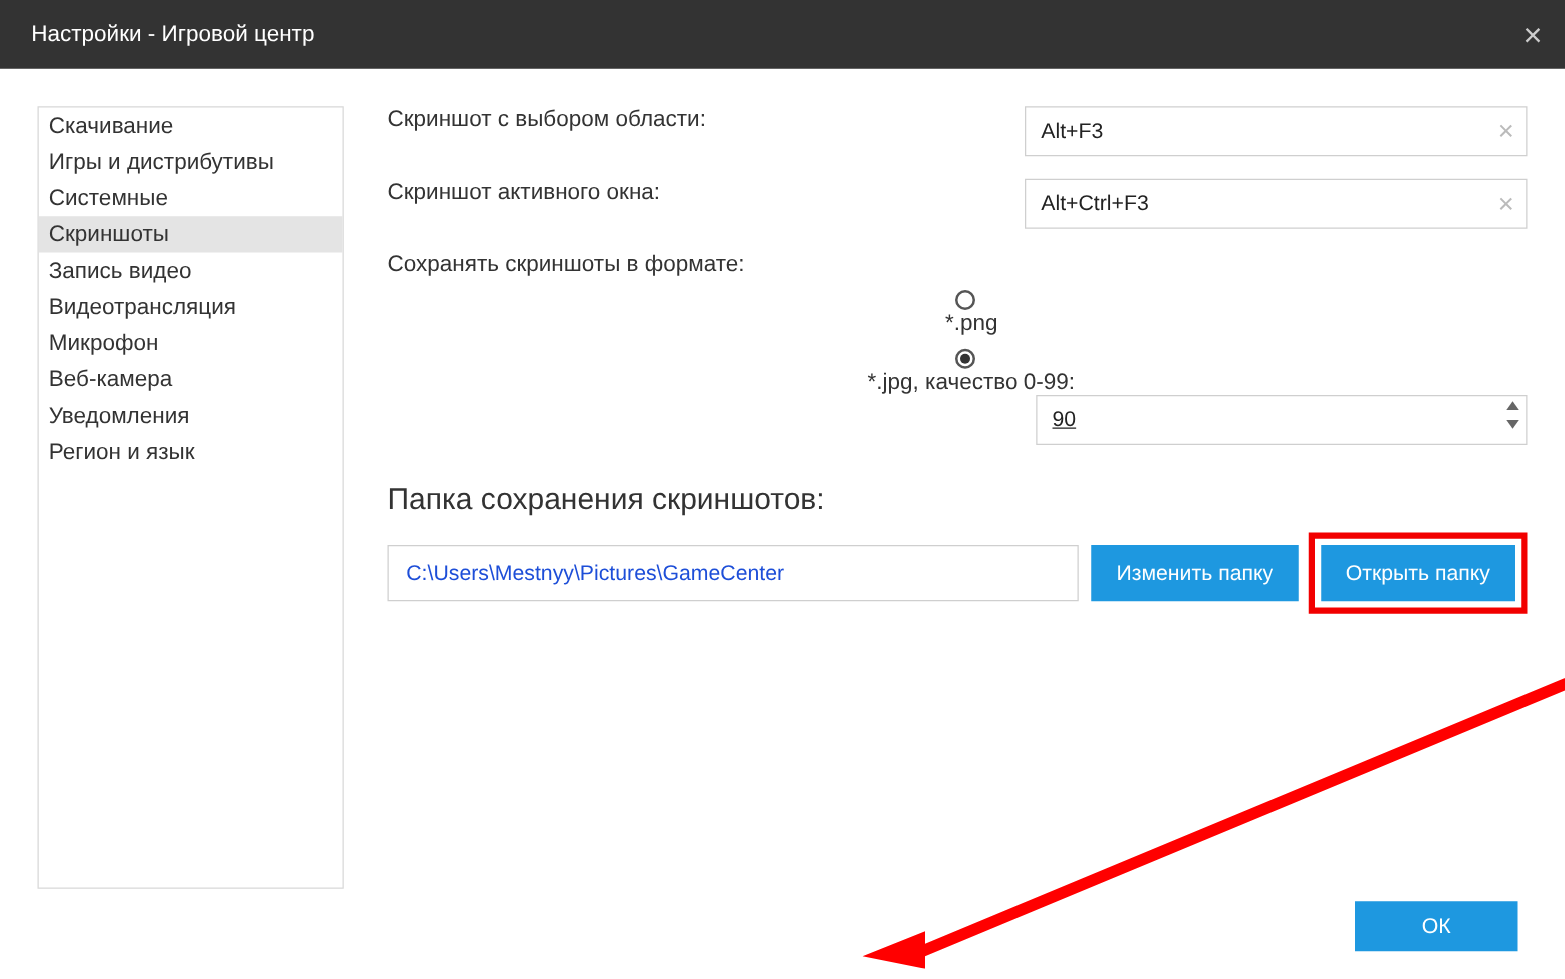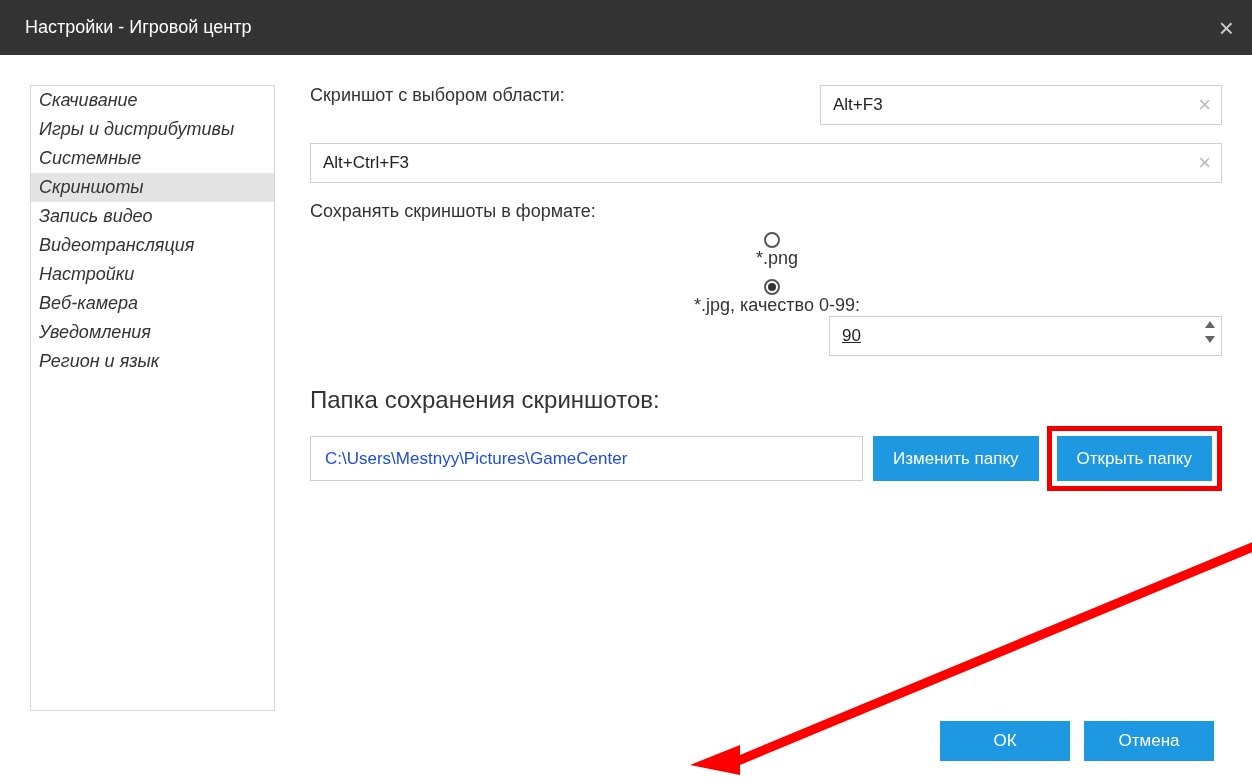--- a/index.html
+++ b/index.html
@@ -48,21 +48,20 @@
       border: 1px solid #d8d8d8;
       background: #fff;
       height: 626px;
     }
     .sidebar-item {
       padding: 2px 8px;
       font-size: 18px;
       color: #333;
       cursor: pointer;
       line-height: 25px;
-      font-style: italic;
     }
     .sidebar-item.selected {
       background: #e4e4e4;
     }
     .main {
       flex: 1;
       padding-left: 35px;
       position: relative;
     }
     .row {
@@ -241,37 +240,38 @@
 
   <div class="body">
 
     <div class="sidebar">
       <div class="sidebar-item">Скачивание</div>
       <div class="sidebar-item">Игры и дистрибутивы</div>
       <div class="sidebar-item">Системные</div>
       <div class="sidebar-item selected">Скриншоты</div>
       <div class="sidebar-item">Запись видео</div>
       <div class="sidebar-item">Видеотрансляция</div>
-      <div class="sidebar-item">Настройки</div>
+      <div class="sidebar-item">Микрофон</div>
       <div class="sidebar-item">Веб-камера</div>
       <div class="sidebar-item">Уведомления</div>
       <div class="sidebar-item">Регион и язык</div>
     </div>
 
     <div class="main">
 
       <div class="row">
         <div class="row-label">Скриншот с выбором области:</div>
         <div class="hotkey-input">
           <span>Alt+F3</span>
           <span class="hotkey-clear">×</span>
         </div>
       </div>
 
       <div class="row">
+        <div class="row-label">Скриншот активного окна:</div>
         <div class="hotkey-input">
           <span>Alt+Ctrl+F3</span>
           <span class="hotkey-clear">×</span>
         </div>
       </div>
 
       <div class="section-label">Сохранять скриншоты в формате:</div>
 
       <div class="radio-row">
         <span class="radio"></span>
@@ -308,17 +308,16 @@
             <polygon points="0 0, 10 4, 0 8" fill="#ff0000"></polygon>
           </marker>
         </defs>
         <polygon points="0,310 50,290 50,300 700,30 700,10 760,0 700,55 700,40 50,310 50,320" fill="#ff0000"></polygon>
       </svg>
 
     </div>
 
     <div class="footer">
       <button class="btn">ОК</button>
-      <button class="btn">Отмена</button>
     </div>
 
   </div>
 </div>
 
 </body></html>

